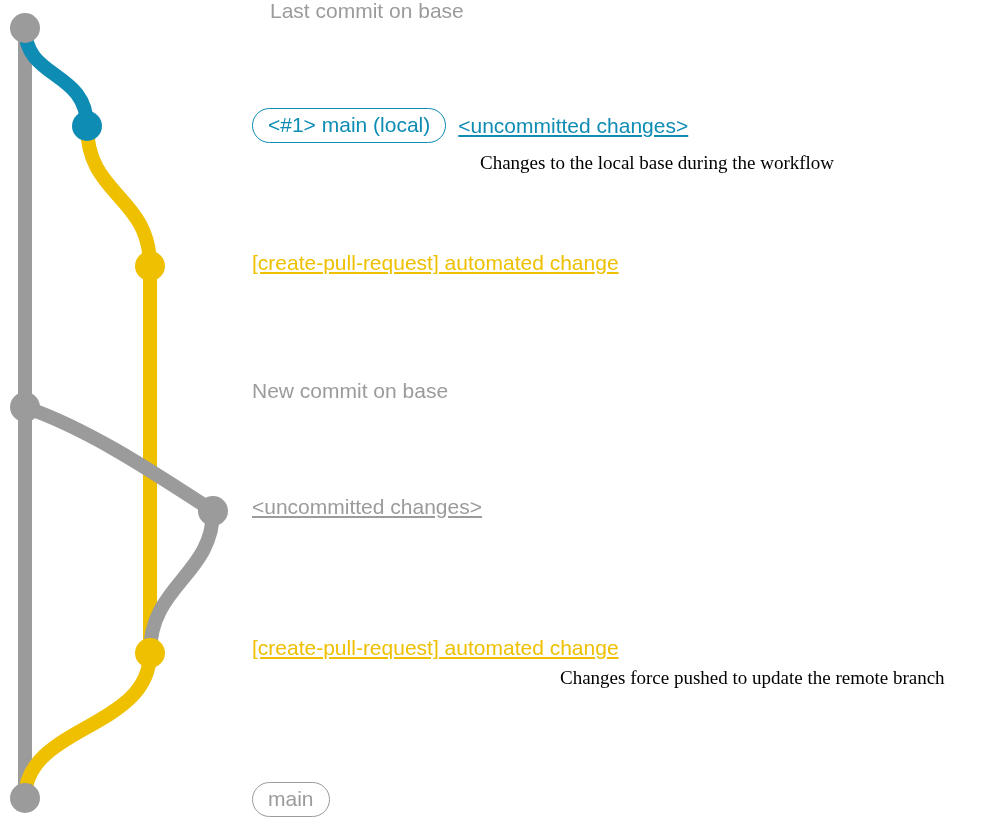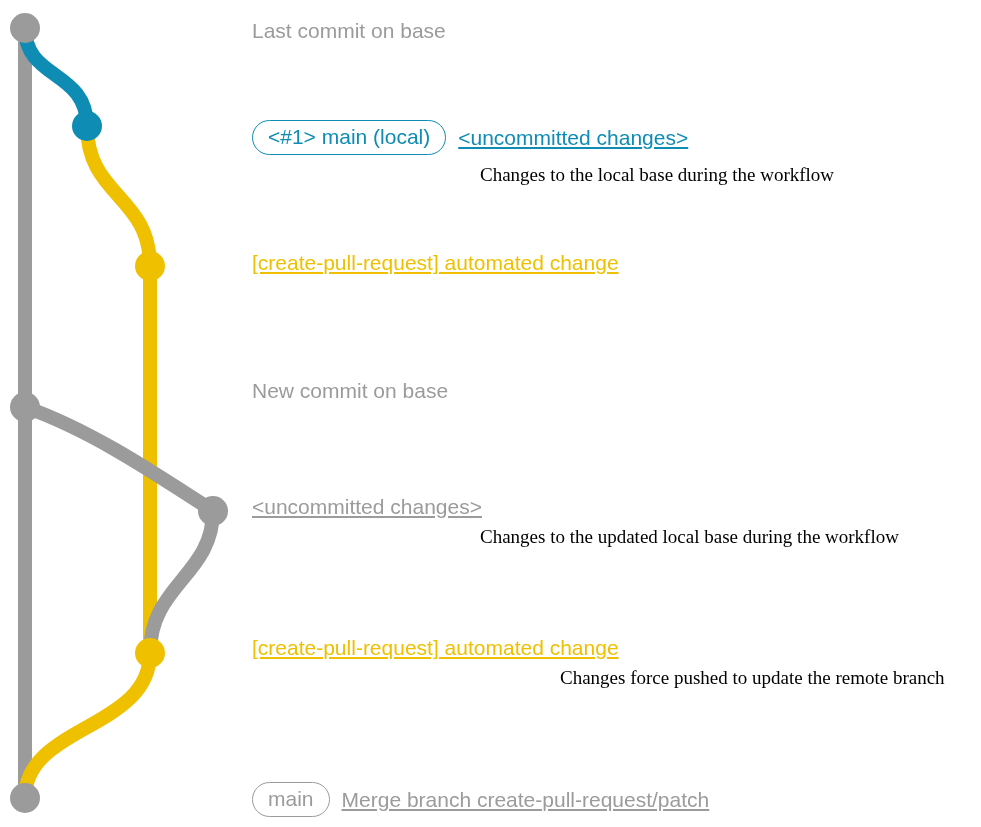--- a/index.html
+++ b/index.html
@@ -53,21 +53,21 @@
     line-height: 1;
     font-family: "Liberation Sans", sans-serif;
   }
   .desc {
     font-family: "Liberation Serif", serif;
     font-size: 19px;
     color: #000000;
     white-space: nowrap;
     margin-top: 9px;
   }
-  .c-teal  { color: #0e8cb4; margin-top: 12px; }
+  .c-teal  { color: #0e8cb4; }
   .c-gold  { color: #eec000; }
   .c-gray  { color: #9b9b9b; }
 </style>
 </head>
 <body>
 
 <div id="page">
 
   <svg id="graph" viewBox="0 0 260 827" width="260" height="827" xmlns="http://www.w3.org/2000/svg" aria-hidden="true">
 
@@ -87,21 +87,21 @@
 
     <circle cx="25" cy="28" r="15" fill="#9b9b9b"></circle>
     <circle cx="87" cy="126" r="15" fill="#0e8cb4"></circle>
     <circle cx="150" cy="266" r="15" fill="#eec000"></circle>
     <circle cx="25" cy="407" r="15" fill="#9b9b9b"></circle>
     <circle cx="213" cy="511" r="15" fill="#9b9b9b"></circle>
     <circle cx="150" cy="653" r="15" fill="#eec000"></circle>
     <circle cx="25" cy="798" r="15" fill="#9b9b9b"></circle>
   </svg>
 
-  <div class="row" style="top:20px;">
+  <div class="row" style="top:0;margin-left:18px;">
     <div class="row-head">
       <span class="plain-title c-gray">Last commit on base</span>
     </div>
   </div>
 
   <div class="row" style="top:108px;">
     <div class="row-head">
       <span class="badge c-teal">&lt;#1&gt; main (local)</span>
       <span class="headline c-teal">&lt;uncommitted changes&gt;</span>
     </div>
@@ -117,30 +117,28 @@
   <div class="row" style="top:380px;">
     <div class="row-head">
       <span class="plain-title c-gray">New commit on base</span>
     </div>
   </div>
 
   <div class="row" style="top:496px;">
     <div class="row-head">
       <span class="headline c-gray">&lt;uncommitted changes&gt;</span>
     </div>
-    <div class="desc" style="margin-left:228px;">Changes to the updated local base during the workflow</div>
   </div>
 
   <div class="row" style="top:637px;">
     <div class="row-head">
       <span class="headline c-gold">[create-pull-request] automated change</span>
     </div>
     <div class="desc" style="margin-left:308px;">Changes force pushed to update the remote branch</div>
   </div>
 
   <div class="row" style="top:782px;">
     <div class="row-head">
       <span class="badge c-gray">main</span>
-      <span class="headline c-gray">Merge branch create-pull-request/patch</span>
     </div>
   </div>
 
 </div>
 
 </body></html>

